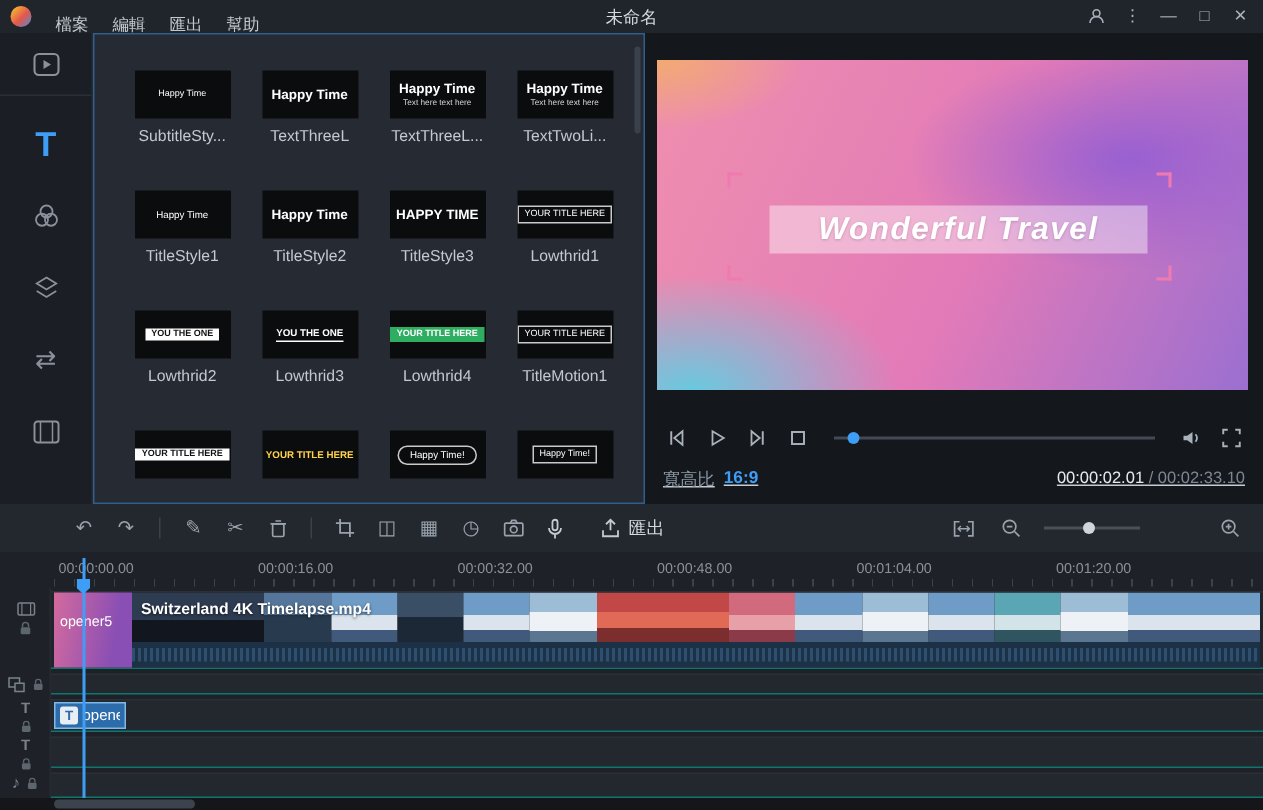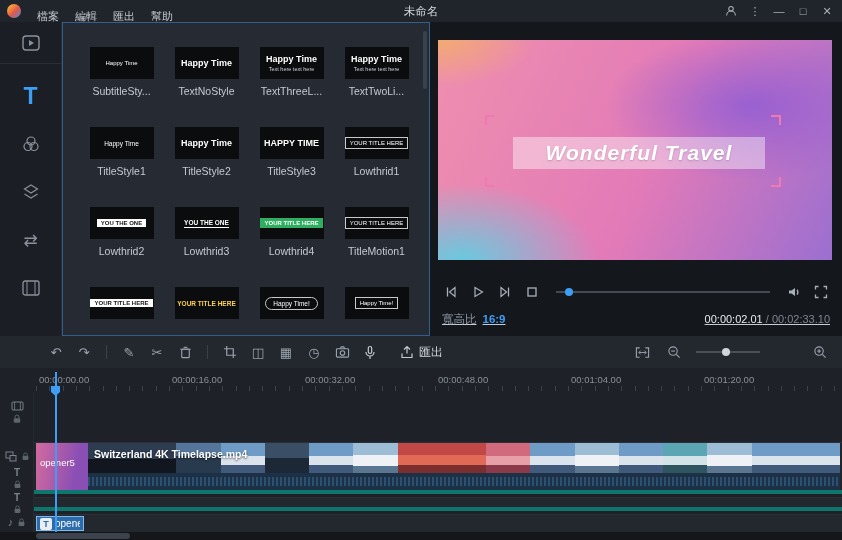--- a/index.html
+++ b/index.html
@@ -102,21 +102,21 @@
 
   .tracks{ position:absolute; top:56px; left:0; right:0; bottom:8px; }
   .theader{ position:absolute; left:0; top:0; width:34px; height:100%; border-right:1px solid #262b32; }
   .thgroup{ position:absolute; left:0; width:34px; display:flex; flex-direction:column;
             align-items:center; gap:2px; color:#6e7682; }
   .thgroup.h{ flex-direction:row; justify-content:center; gap:4px; }
   .th-t{ font-size:10px; font-weight:700; color:#7a828c; line-height:10px; }
   .th-note{ font-size:11px; color:#7a828c; line-height:11px; }
 
   .trow{ position:absolute; left:34px; right:0; background:#23272e;
-         border-top:1px solid #2a2f38; border-bottom:4px solid #0f766e;margin-top:48px; }
+         border-top:1px solid #2a2f38; border-bottom:1px solid #0f766e; }
   .trow.video{ top:2px; height:52px; background:#20242b; }
   .trow.pip{ top:57px; height:14px; }
   .trow.text1{ top:74px; height:22px; }
   .trow.text2{ top:99px; height:21px; }
   .trow.audio{ top:123px; height:17px; }
 
   .opener-clip{ position:absolute; left:2px; top:0; width:52px; height:100%;
                 background:linear-gradient(100deg,#d46a9e 0%,#8a4fb4 75%); }
   .opener-clip span{ position:absolute; left:4px; top:14px; font-size:9.5px; color:#fff; }
   .video-clip{ position:absolute; left:54px; right:2px; top:0; height:100%; }
@@ -223,21 +223,21 @@
 
           </div>
           <div class="tlabel">SubtitleSty...</div>
         </div>
 
         <div class="tcell big">
           <div class="tthumb">
             <span class="tt1">Happy Time</span>
 
           </div>
-          <div class="tlabel">TextNoStyle</div>
+          <div class="tlabel">TextThreeL</div>
         </div>
 
         <div class="tcell big">
           <div class="tthumb">
             <span class="tt1">Happy Time</span>
             <span class="tt2">Text here text here</span>
           </div>
           <div class="tlabel">TextThreeL...</div>
         </div>
 

